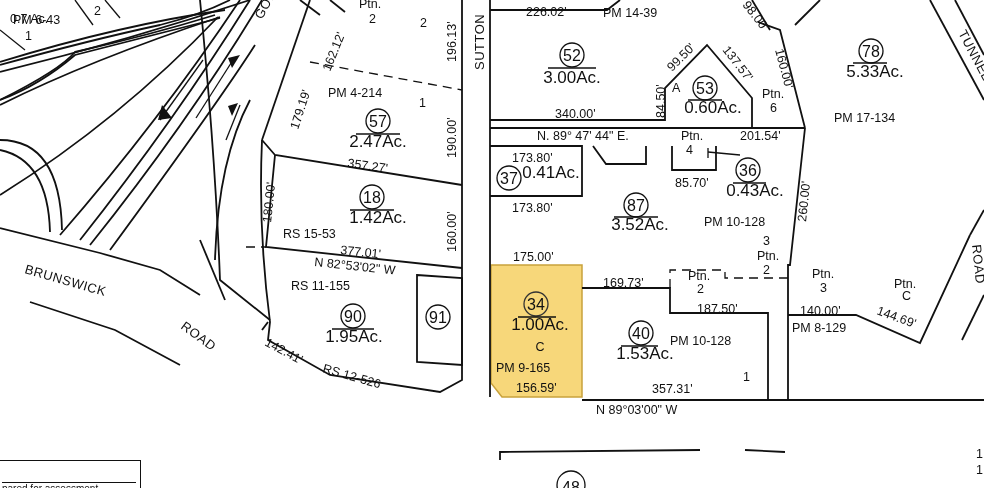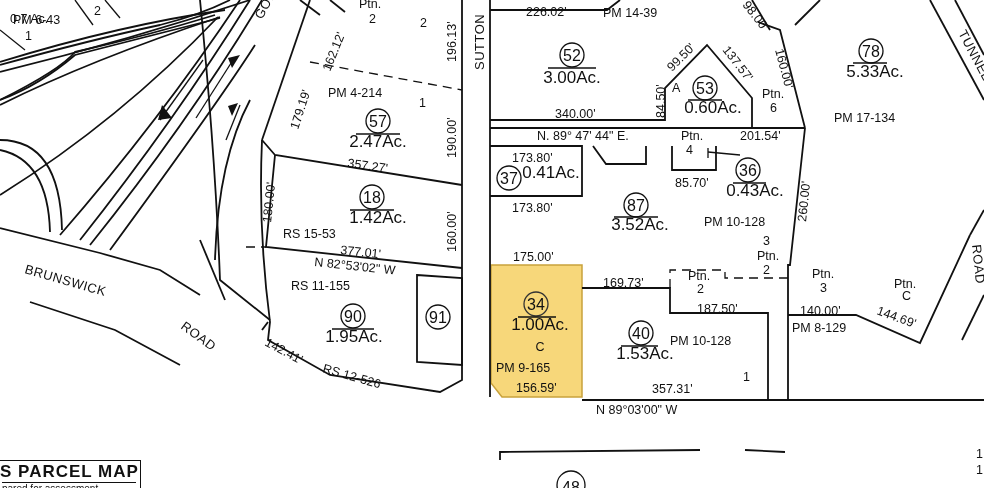--- a/index.html
+++ b/index.html
@@ -242,15 +242,14 @@
 
   <text x="0" y="0" class="road" transform="translate(24,273) rotate(16)">BRUNSWICK</text>
   <text x="0" y="0" class="road" transform="translate(180,328) rotate(36)">ROAD</text>
   <text x="0" y="0" class="road" transform="translate(484,70) rotate(-90)">SUTTON</text>
   <text x="0" y="0" class="road" transform="translate(958,33) rotate(62)">TUNNEL</text>
   <text x="0" y="0" class="road" transform="translate(972,245) rotate(84)">ROAD</text>
   <text x="0" y="0" class="road" transform="translate(262,20) rotate(-62)">GOL</text>
 </svg>
 
 <div class="title-box">
-  <div class="title-main">S PARCEL MAP</div>
   <div class="title-sub">pared for assessment</div>
 </div>
 
 </body></html>

